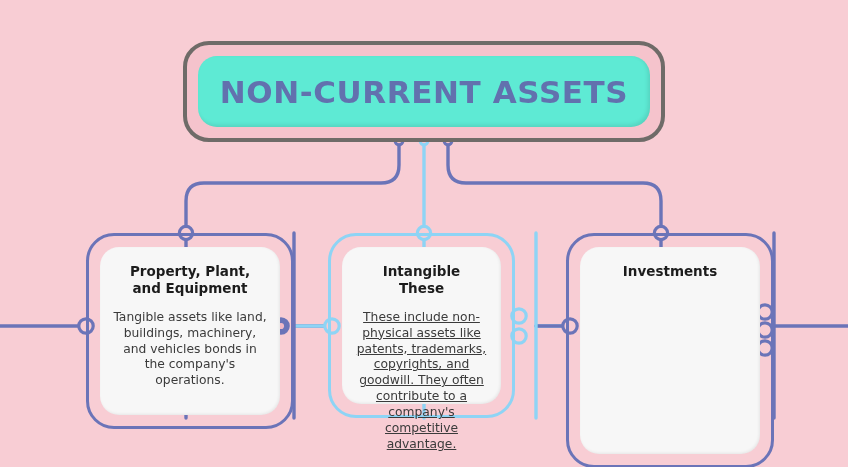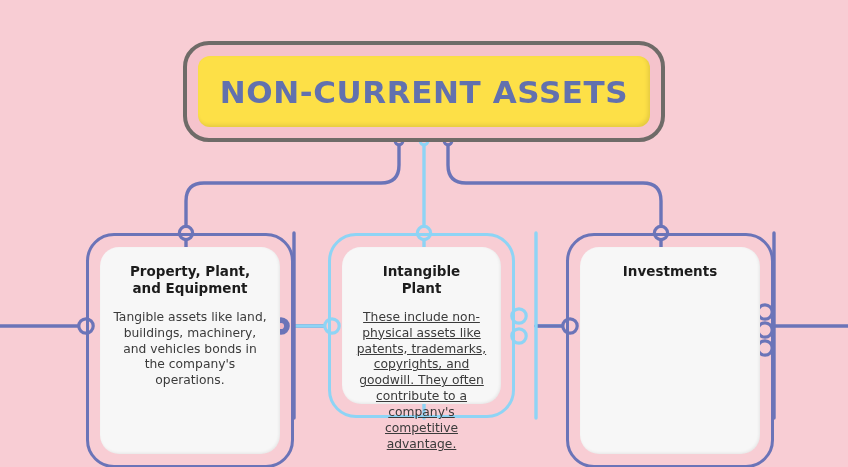--- a/index.html
+++ b/index.html
@@ -14,21 +14,21 @@
   
   .title-outer{
     position:absolute;left:183px;top:41px;width:482px;height:101px;
     border:4px solid #6f6b68;border-radius:26px;
     background:#f5c3cc;
     box-sizing:border-box;
     z-index:3;
   }
   .title-inner{
     position:absolute;left:11px;top:11px;right:11px;bottom:11px;
-    background:#fde047;border-radius:12px;
+    background:#5eead4;border-radius:19px;
     box-shadow: -2px -2px 4px rgba(0,0,0,0.10) inset;
     display:flex;align-items:center;justify-content:center;
   }
   .title-text{
     color:#6271ae;
     font-weight:bold;
     font-size:31px;
     letter-spacing:0.6px;
     white-space:nowrap;
   }
@@ -50,21 +50,21 @@
     text-align:center;
   }
   .card-title{
     color:#1c1c1c;font-weight:bold;font-size:13.5px;line-height:1.28;
     margin:2px 0 0 0;
   }
   .card-body{
     color:#3b3b3b;font-size:12.3px;line-height:1.30;margin-top:12px;
   }
 
-  #card1{ left:86px;  top:233px; width:208px; height:235px; border:3.2px solid #6b74b8; }
+  #card1{ left:86px;  top:233px; width:208px; height:196px; border:3.2px solid #6b74b8; }
   #card2{ left:328px; top:233px; width:187px; height:185px; border:3.2px solid #8ed4f5; }
   #card3{ left:566px; top:233px; width:208px; height:235px; border:3.2px solid #6b74b8; }
 
   #card2 .card-body{margin-top:12px;text-decoration:underline;}
   #card3 .card-body{margin-top:22px;}
 </style>
 </head>
 <body>
 
 <div id="stage">
@@ -125,21 +125,21 @@
         <span>and Equipment</span>
       </div>
       <div class="card-body">Tangible assets like land, buildings, machinery, and vehicles bonds in the company's operations.</div>
     </div>
   </div>
 
   <div class="card-outer" id="card2">
     <div class="card-inner">
       <div class="card-title">
         <span>Intangible</span><br>
-        <span>Plant</span>
+        <span>These</span>
       </div>
       <div class="card-body">These include non-physical assets like patents, trademarks, copyrights, and goodwill. They often contribute to a company's competitive advantage.</div>
     </div>
   </div>
 
   <div class="card-outer" id="card3">
     <div class="card-inner">
       <div class="card-title">
         <span>Investments</span>
       </div>

